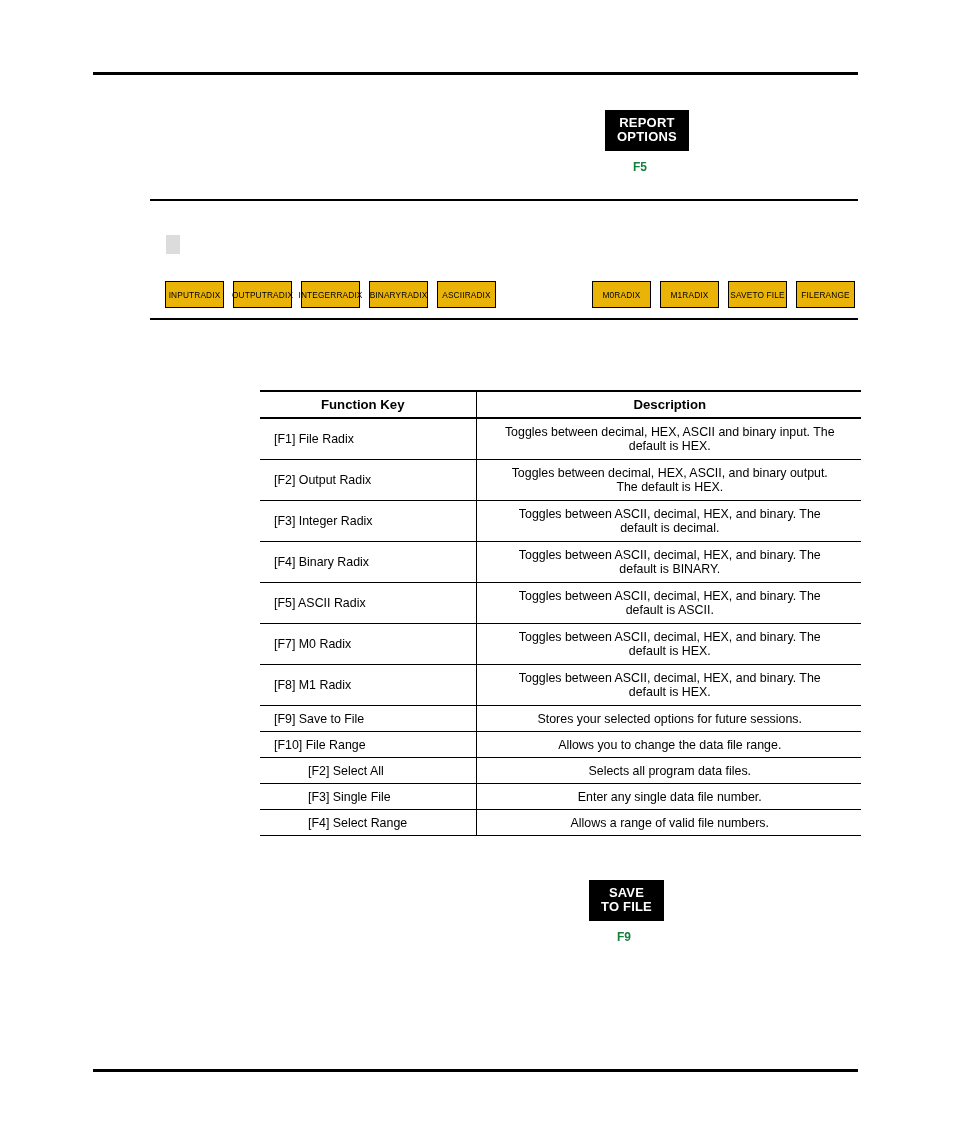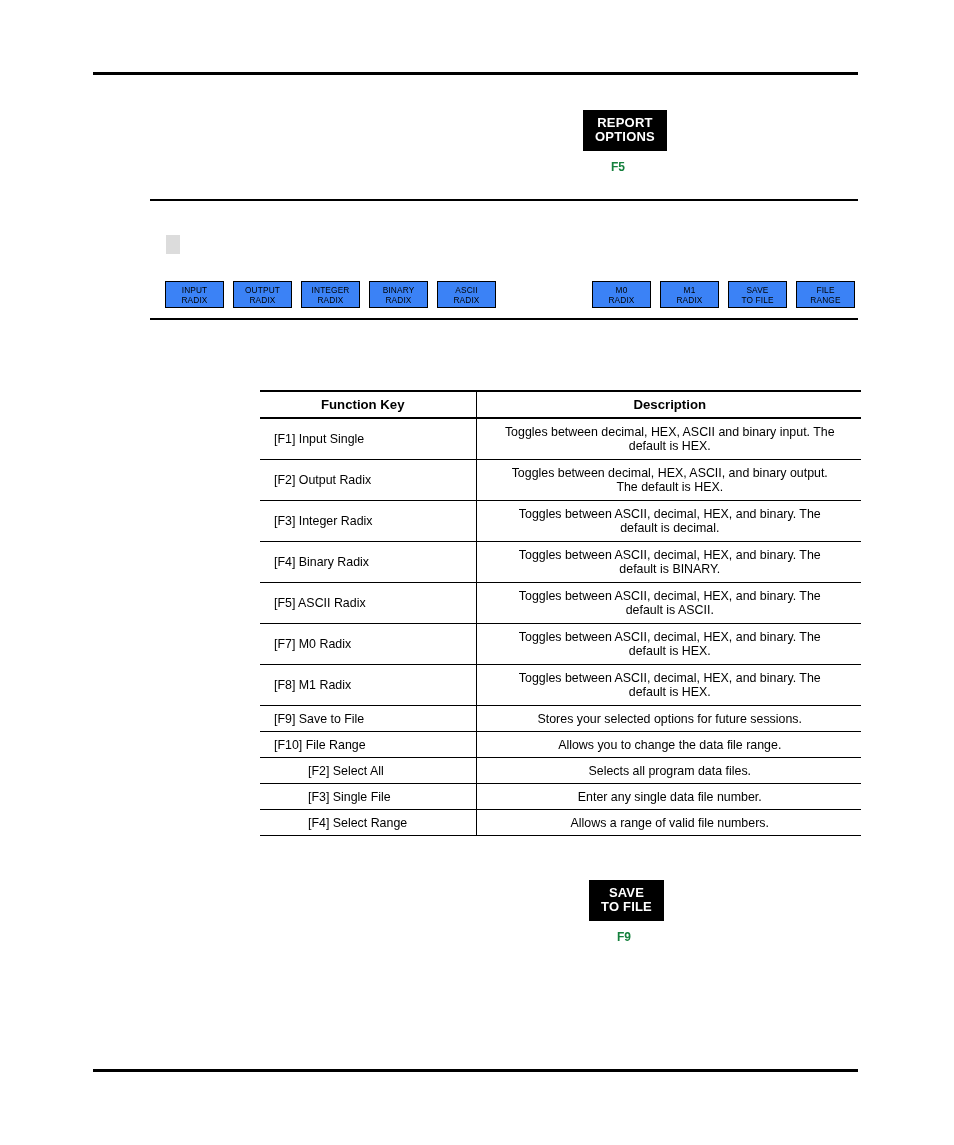--- a/index.html
+++ b/index.html
@@ -54,21 +54,21 @@
   }
   .fkey-callout .key-box .line { display: block; white-space: nowrap; }
   .fkey-callout .key-label {
     display: block;
     margin-top: 9px;
     font-weight: bold;
     font-size: 12px;
     color: #15803d;
   }
 
-  #callout-report-options { left: 583px; top: 110px; width: 70px; text-align: center; }
+  #callout-report-options { left: 605px; top: 110px; width: 70px; text-align: center; }
   #callout-save-to-file   { left: 589px; top: 880px; width: 70px; }
 
   
   #gray-marker {
     position: absolute;
     left: 166px;
     top: 235px;
     width: 14px;
     height: 19px;
     background: #dcdcdc;
@@ -86,26 +86,25 @@
     position: absolute;
     top: 0;
     display: flex;
     gap: 9px;
   }
   #softkey-group-left  { left: 0px; }
   #softkey-group-right { right: 0px; margin-left: 20px; }
 
   .softkey {
     border: 1.3px solid #000000;
-    background: #3b82f6;
+    background: #eab308;
     width: 59px;
     height: 27px;
     box-sizing: border-box;
     display: flex;
-    flex-direction: column;
     align-items: center;
     justify-content: center;
     font-size: 8.3px;
     line-height: 10px;
     letter-spacing: 0.15px;
     color: #000000;
   }
   .softkey .line { display: block; white-space: nowrap; }
 
   
@@ -227,21 +226,21 @@
     <col class="col-desc">
   </colgroup>
   <thead>
     <tr>
       <th class="th-key">Function Key</th>
       <th class="th-desc">Description</th>
     </tr>
   </thead>
   <tbody>
     <tr class="row-tall">
-      <td class="td-key">[F1] Input Single</td>
+      <td class="td-key">[F1] File Radix</td>
       <td class="td-desc">
         <span class="desc-line">Toggles between decimal, HEX, ASCII and binary input.  The</span>
         <span class="desc-line">default is HEX.</span>
       </td>
     </tr>
     <tr class="row-tall">
       <td class="td-key">[F2] Output Radix</td>
       <td class="td-desc">
         <span class="desc-line">Toggles between decimal, HEX, ASCII, and binary output.</span>
         <span class="desc-line">The default is HEX.</span>

